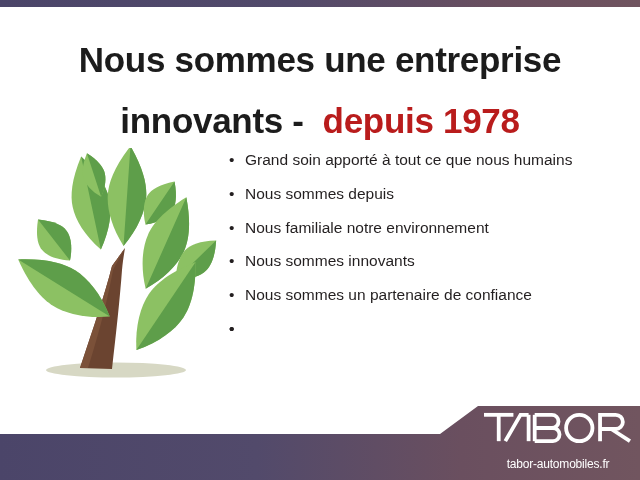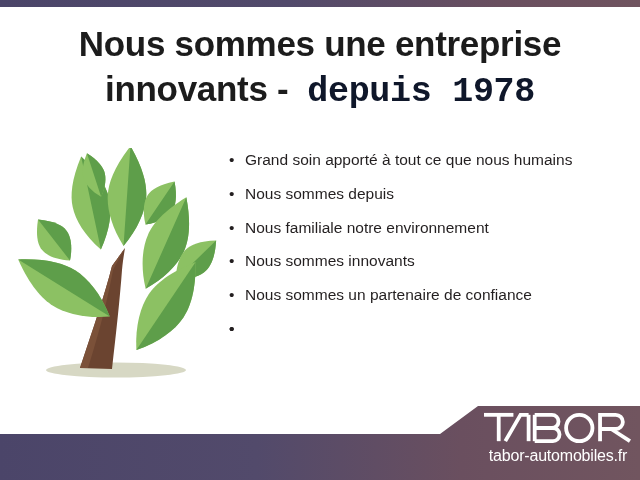--- a/index.html
+++ b/index.html
@@ -43,24 +43,24 @@
     text-align: center;
     font-size: 35px;
     font-weight: bold;
     line-height: 1.28;
     color: #1c1c1c;
     letter-spacing: -0.3px;
   }
   .heading .line {
     display: block;
     white-space: nowrap;
+    margin-top: 16px;
   }
   .heading .accent {
-    color: #0f172a;
-    font-family: Liberation Mono, monospace;
+    color: #b91c1c;
   }
   .heading .dash {
     color: #1c1c1c;
   }
 
   
   .bullets {
     position: absolute;
     left: 228px;
     top: 150px;
@@ -118,22 +118,22 @@
     width: 152px;
     text-align: center;
     pointer-events: none;
   }
   .logo-word {
     display: block;
     height: 34px;
   }
   .logo-url {
     display: block;
-    margin-top: 1px;
-    font-size: 16px;
+    margin-top: 12px;
+    font-size: 12px;
     color: #ffffff;
     letter-spacing: -0.2px;
     line-height: 1.1;
   }
 </style>
 </head>
 <body>
 
 <div class="slide">
 

